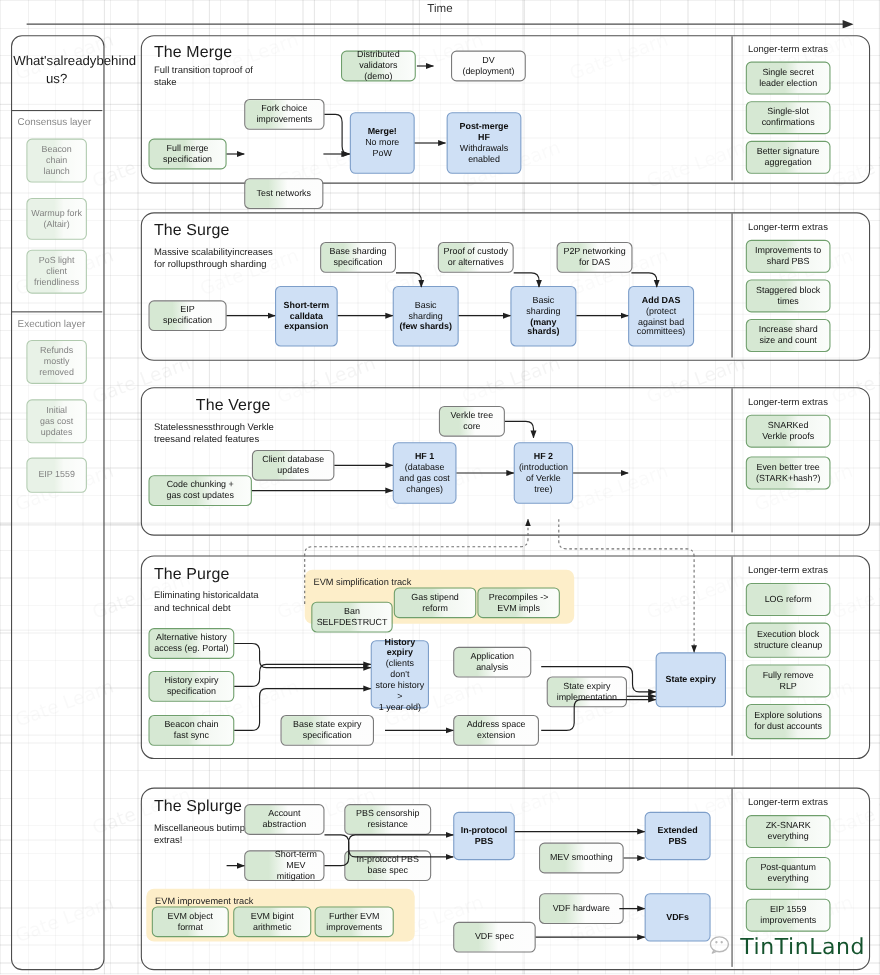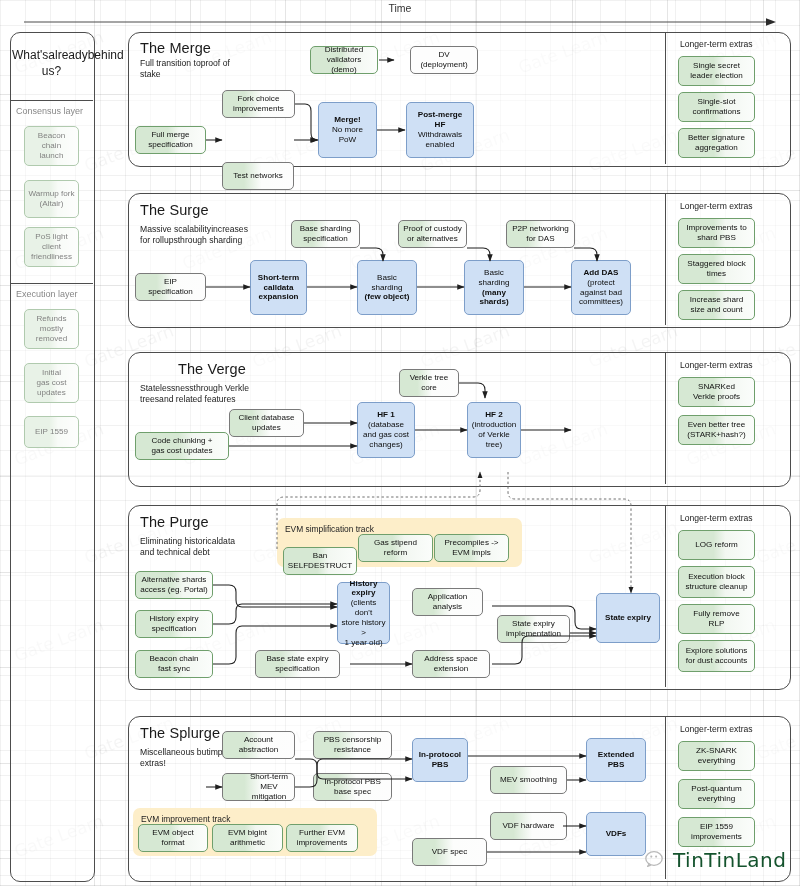--- a/index.html
+++ b/index.html
@@ -286,21 +286,21 @@
       <div>
         <span class="ln"><b>Short-term</b></span>
         <span class="ln"><b>calldata</b></span>
         <span class="ln"><b>expansion</b></span>
       </div>
     </div>
     <div class="node blue" style="left:357px;top:260px;width:60px;height:55px;">
       <div>
         <span class="ln">Basic</span>
         <span class="ln">sharding</span>
-        <span class="ln"><b>(few object)</b></span>
+        <span class="ln"><b>(few shards)</b></span>
       </div>
     </div>
     <div class="node blue" style="left:464px;top:260px;width:60px;height:55px;">
       <div>
         <span class="ln">Basic</span>
         <span class="ln">sharding</span>
         <span class="ln"><b>(many</b></span>
         <span class="ln"><b>shards)</b></span>
       </div>
     </div>
@@ -404,21 +404,21 @@
       </div>
     </div>
     <div class="node green" style="left:434px;top:534px;width:75px;height:28px;">
       <div>
         <span class="ln">Precompiles -&gt;</span>
         <span class="ln">EVM impls</span>
       </div>
     </div>
     <div class="node green" style="left:135px;top:571px;width:78px;height:28px;">
       <div>
-        <span class="ln">Alternative shards</span>
+        <span class="ln">Alternative history</span>
         <span class="ln">access (eg. Portal)</span>
       </div>
     </div>
     <div class="node green" style="left:135px;top:610px;width:78px;height:28px;">
       <div>
         <span class="ln">History expiry</span>
         <span class="ln">specification</span>
       </div>
     </div>
     <div class="node green" style="left:135px;top:650px;width:78px;height:28px;">

